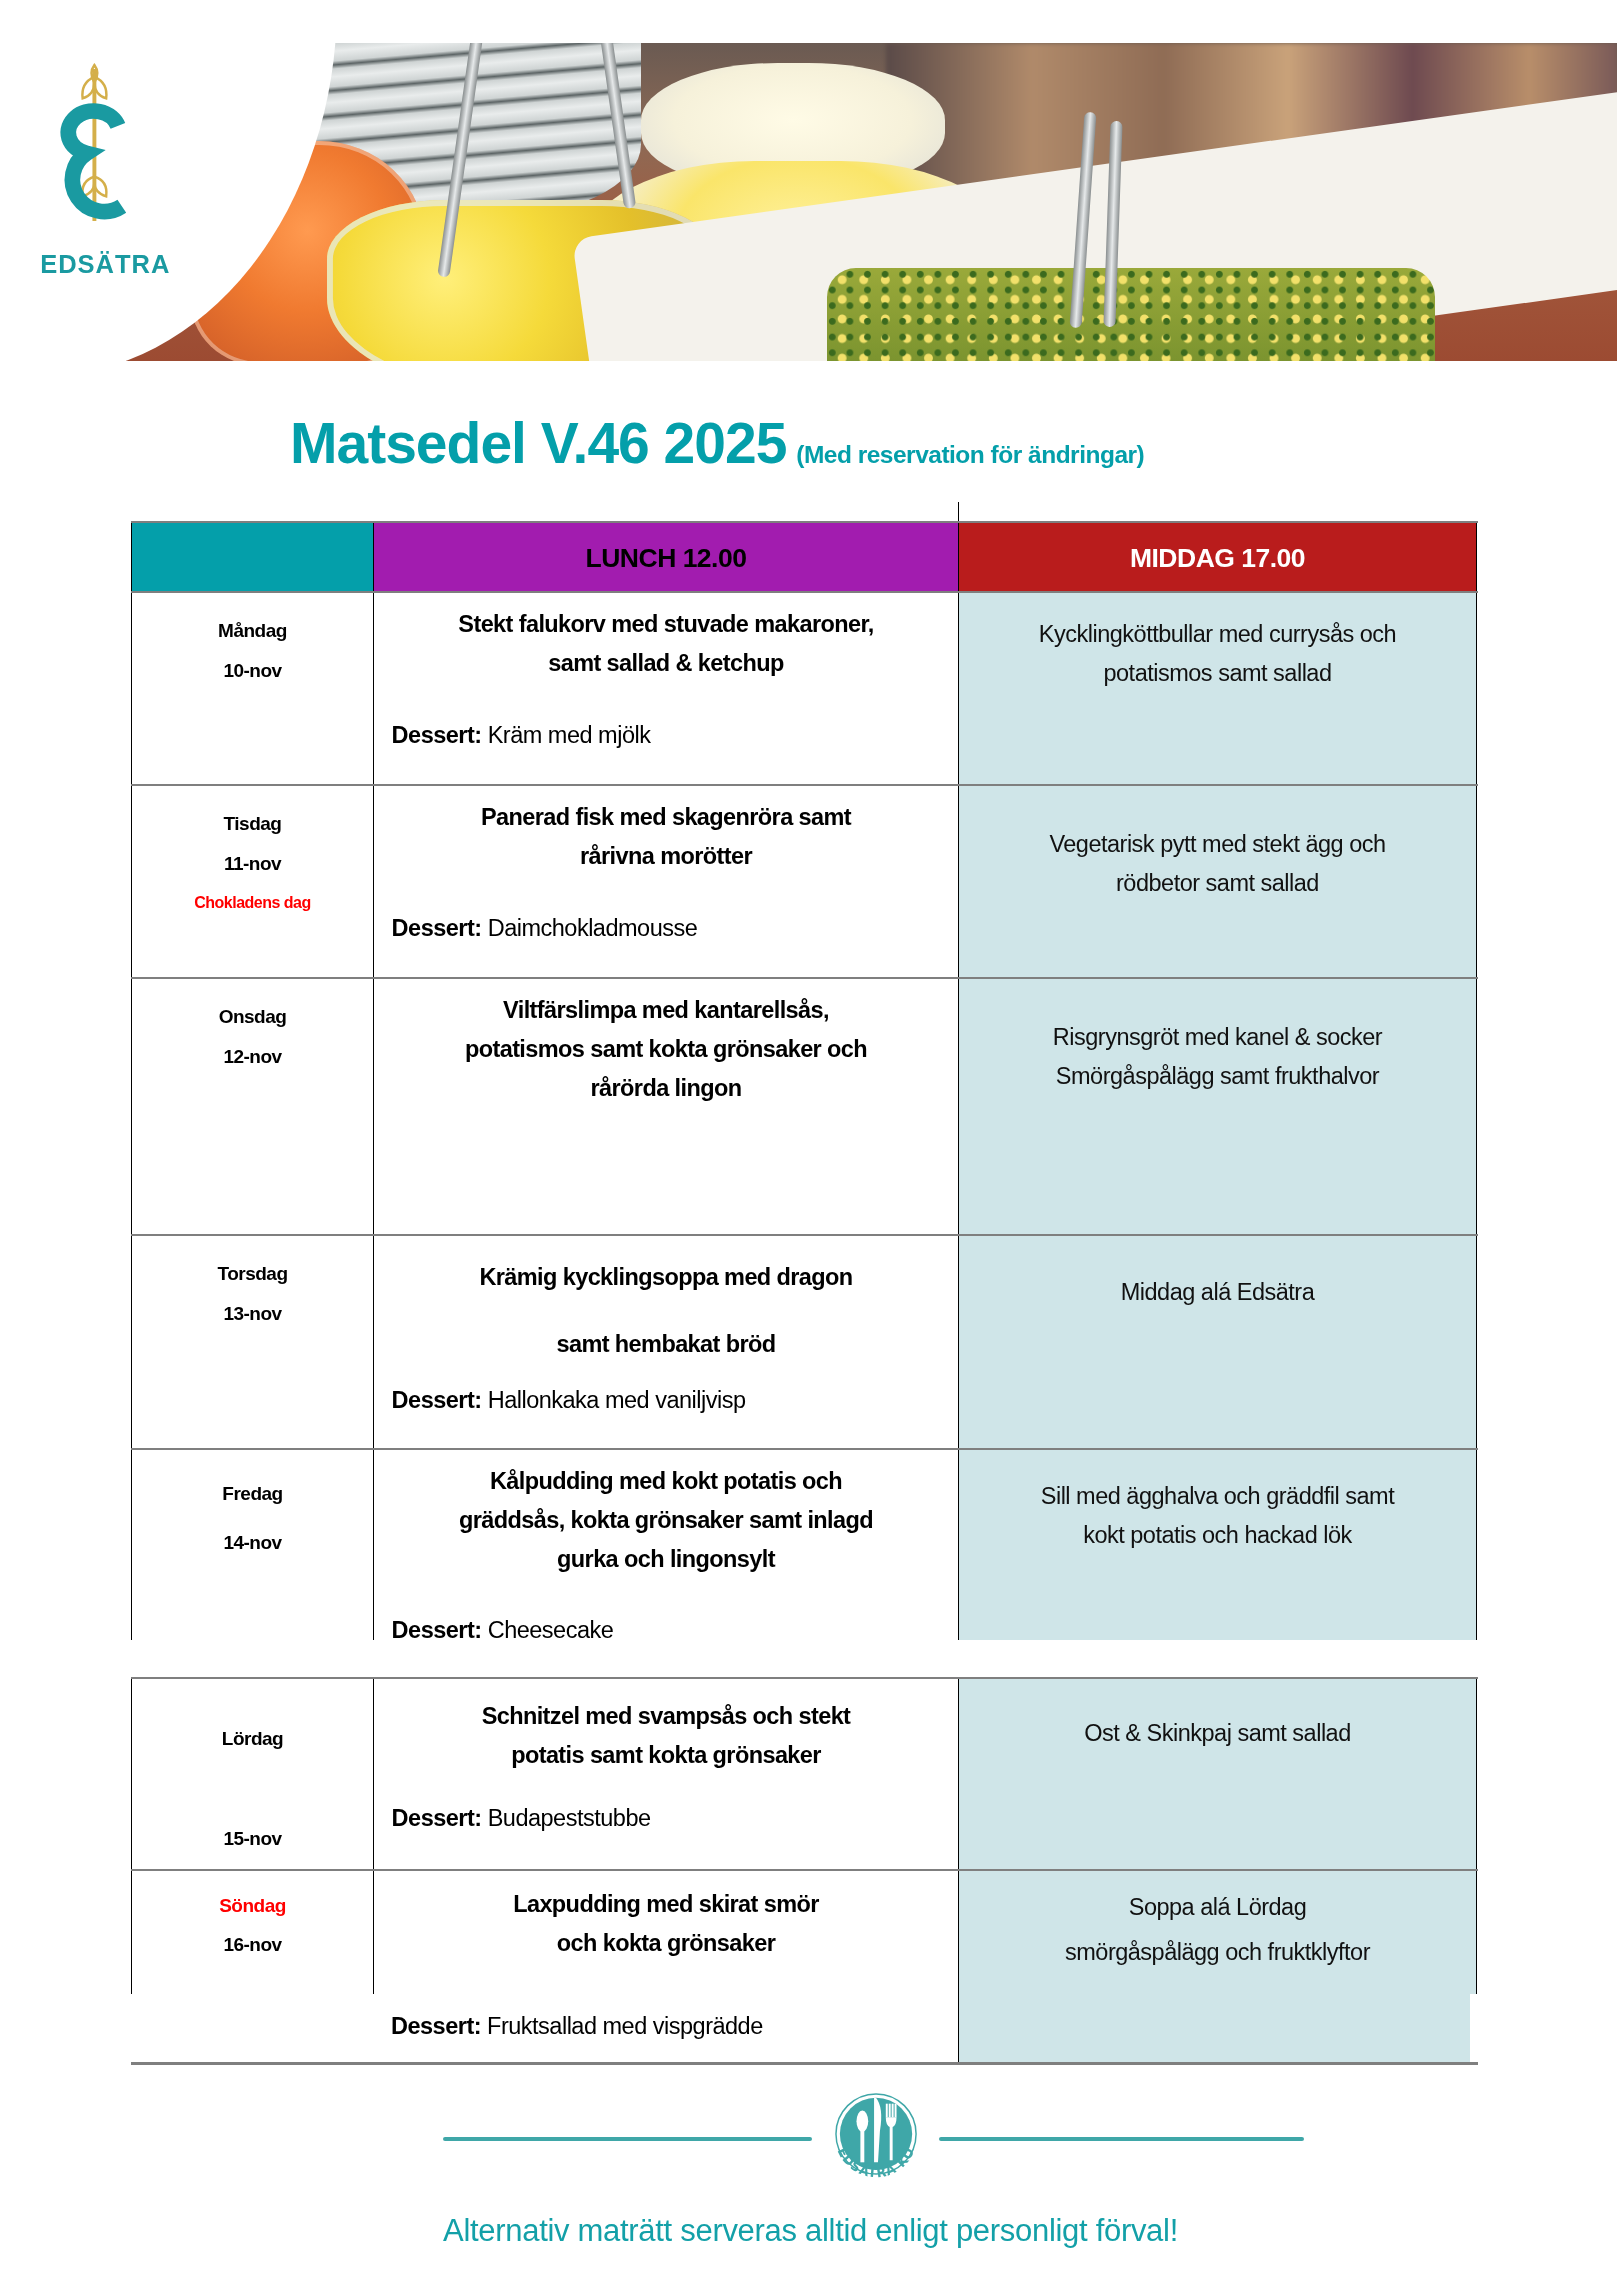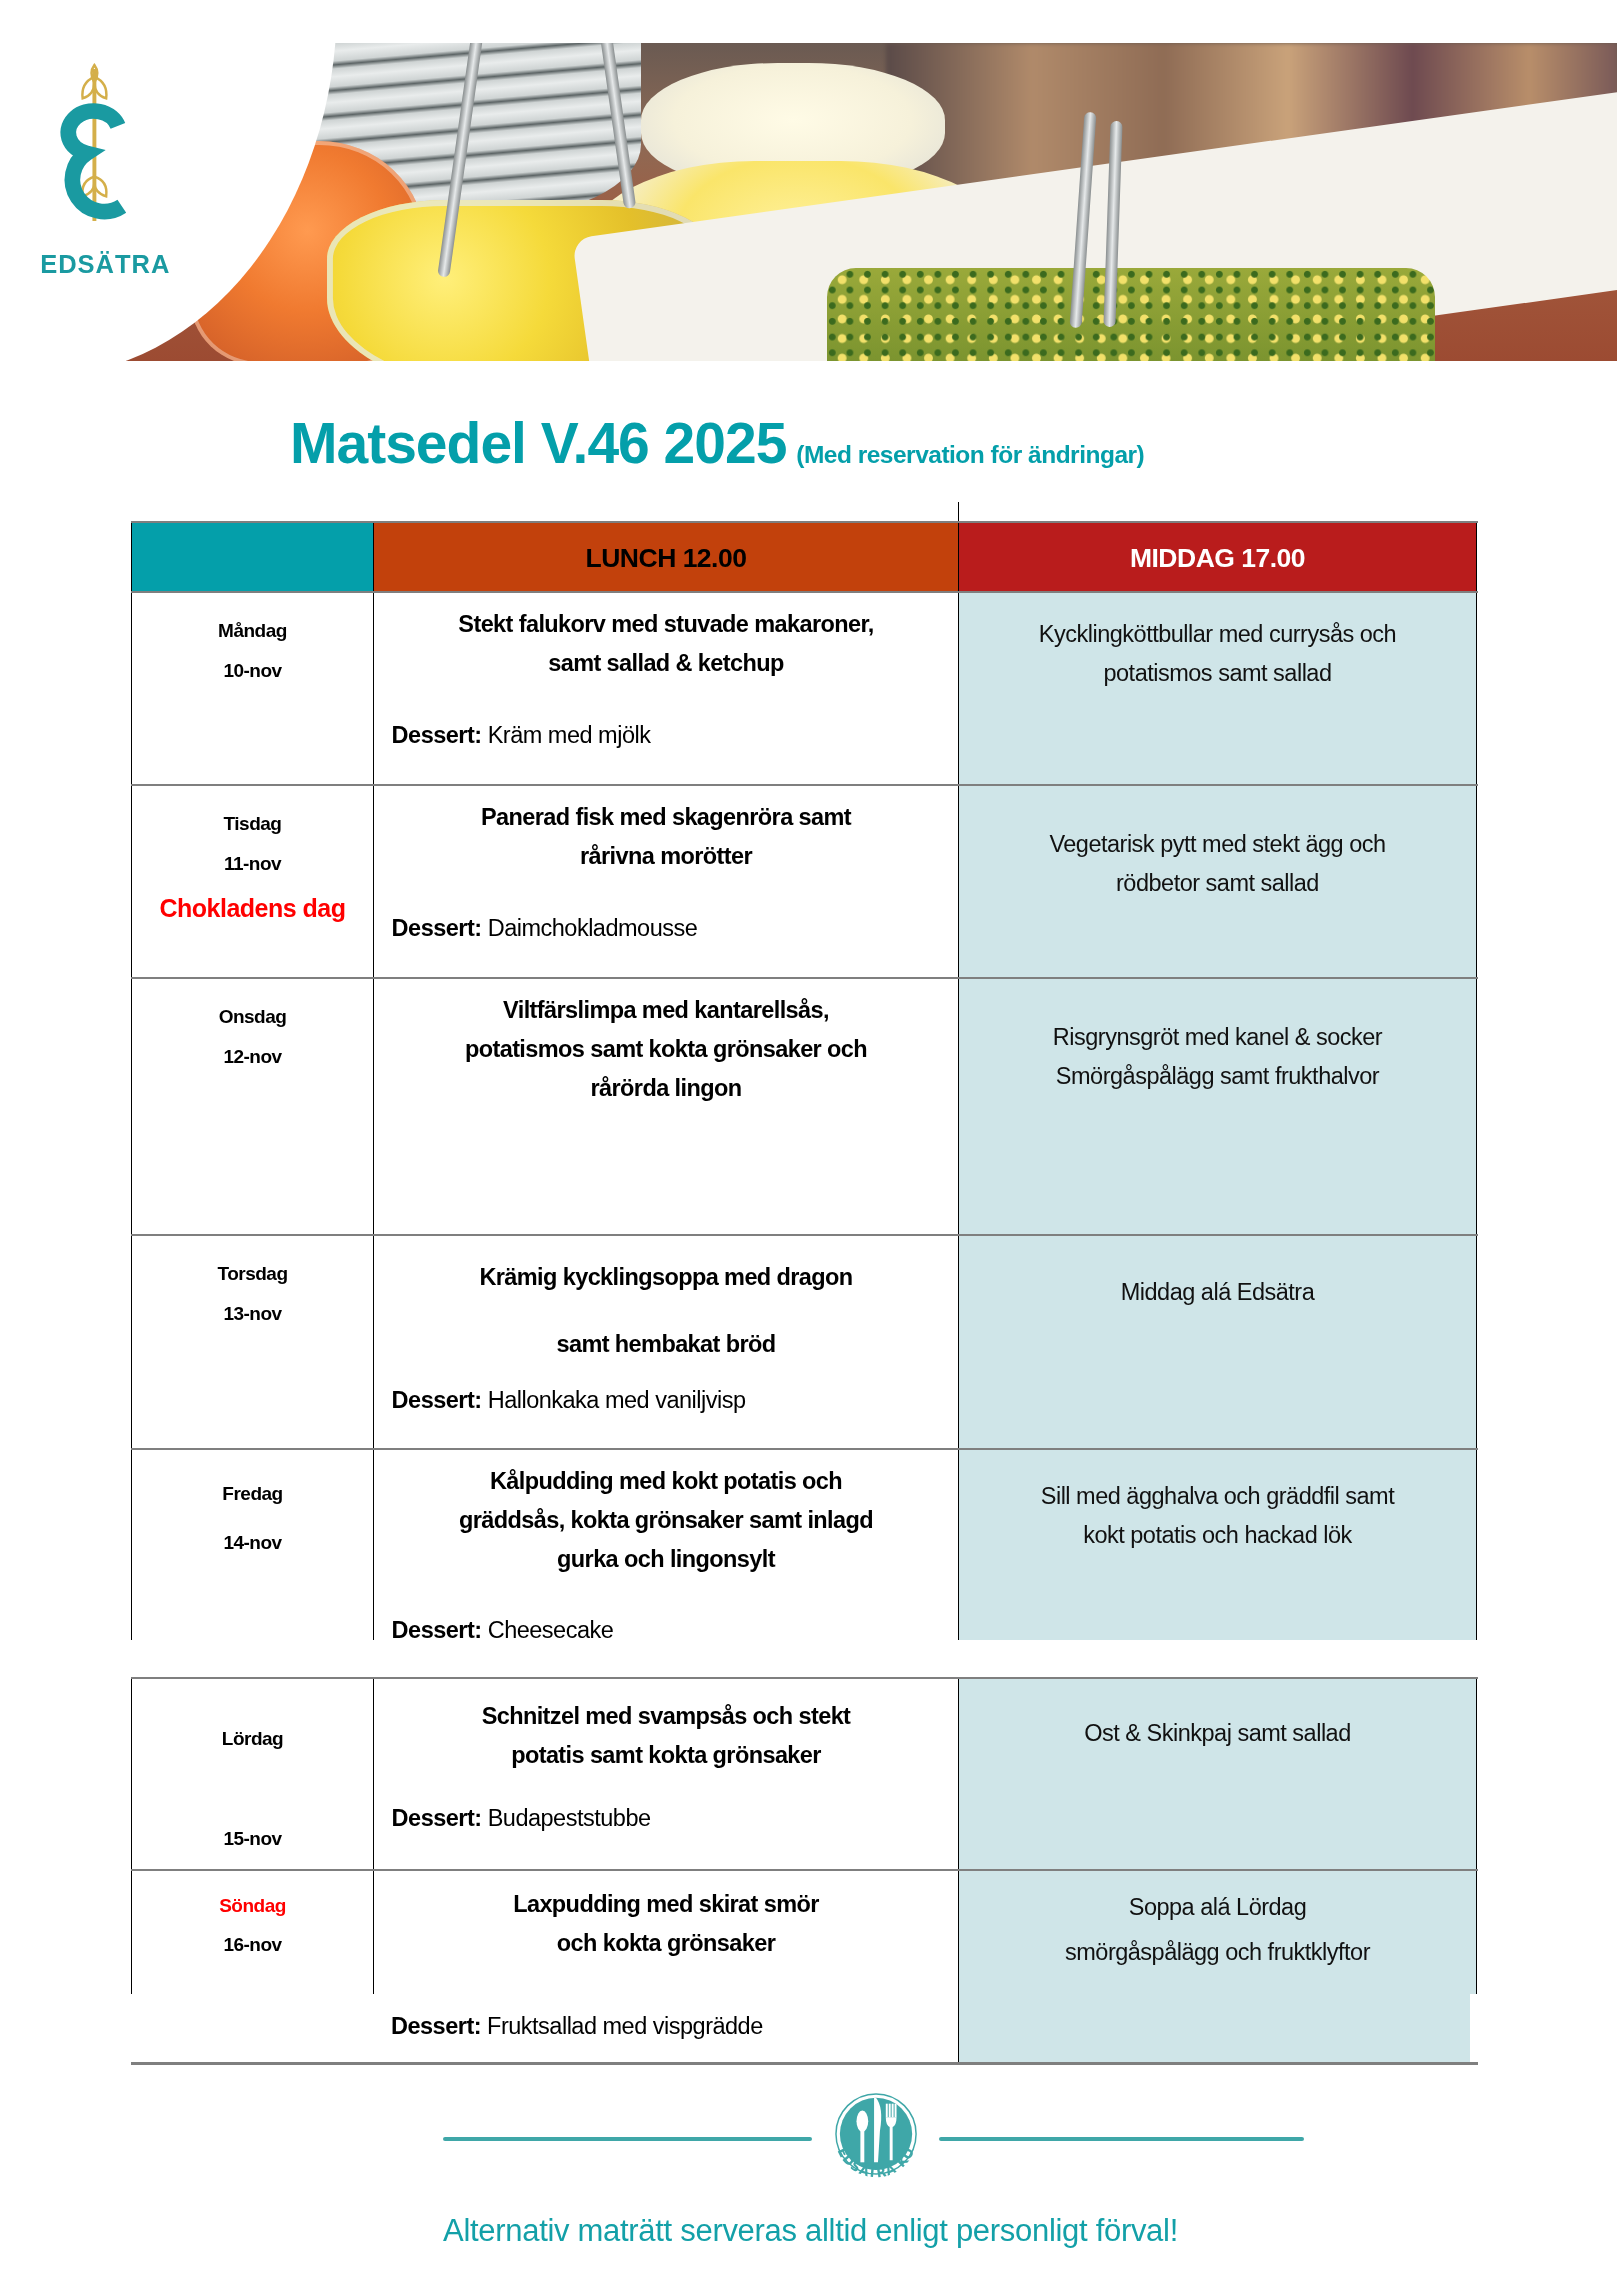--- a/index.html
+++ b/index.html
@@ -41,29 +41,29 @@
 
   
   .top-tick { position: absolute; left: 958px; top: 502px; width: 1px; height: 19.6px; background: #000; }
   .menu { position: absolute; left: 131px; top: 521px; width: 1347px; }
   .row { position: absolute; left: 0; width: 1347px; border-top: 2.9px solid #7f7f7f; }
   .cell { position: absolute; top: 0; bottom: 0; }
   .c-day { left: 0; width: 243px; border-left: 1px solid #000; border-right: 1px solid #000; text-align: center; }
   .c-lunch { left: 243px; width: 584px; }
   .c-dinner { left: 827px; width: 519px; background: #cfe5e8; border-left: 1px solid #000; border-right: 1px solid #000; text-align: center; }
   .hdr .c-day { background: #049faa; }
-  .hdr .c-lunch { background: #c2410c; }
+  .hdr .c-lunch { background: #a21caf; }
   .hdr .c-dinner { background: #b91c1c; }
   .hdr-label { position: absolute; left: 0; right: 0; top: 19.6px; text-align: center; font-size: 26.5px; font-weight: bold; letter-spacing: -0.5px; }
   .hdr .c-lunch .hdr-label { color: #000; }
   .hdr .c-dinner .hdr-label { color: #ffffff; }
 
   .day-name, .day-date { position: absolute; left: 0; right: 0; text-align: center; font-size: 19px; font-weight: bold; letter-spacing: -0.5px; }
   .day-name.red { color: #ff0000; }
-  .day-note { position: absolute; left: 0; right: 0; font-size: 25px; font-weight: bold; color: #ff0000; letter-spacing: -0.5px; }
+  .day-note { position: absolute; left: 0; right: 0; font-size: 16px; font-weight: bold; color: #ff0000; letter-spacing: -0.5px; }
 
   .dish-main { position: absolute; left: 17.6px; right: 17.6px; text-align: center; font-size: 23.5px; font-weight: bold; line-height: 39px; letter-spacing: -0.6px; }
   .dessert { position: absolute; left: 17.6px; right: 11.8px; font-size: 23.5px; line-height: 39px; letter-spacing: -0.5px; }
   .dessert b { font-weight: bold; }
   .dinner-text { position: absolute; left: 9.8px; right: 9.8px; text-align: center; font-size: 23.5px; line-height: 39px; letter-spacing: -0.5px; color: #111; }
 
   .bottom-line { position: absolute; left: 131px; top: 2062px; width: 1347px; height: 2.9px; background: #7f7f7f; }
   .sun-mask { position: absolute; left: 130px; top: 1994px; width: 825px; height: 69px; background: #fff; }
 
   

